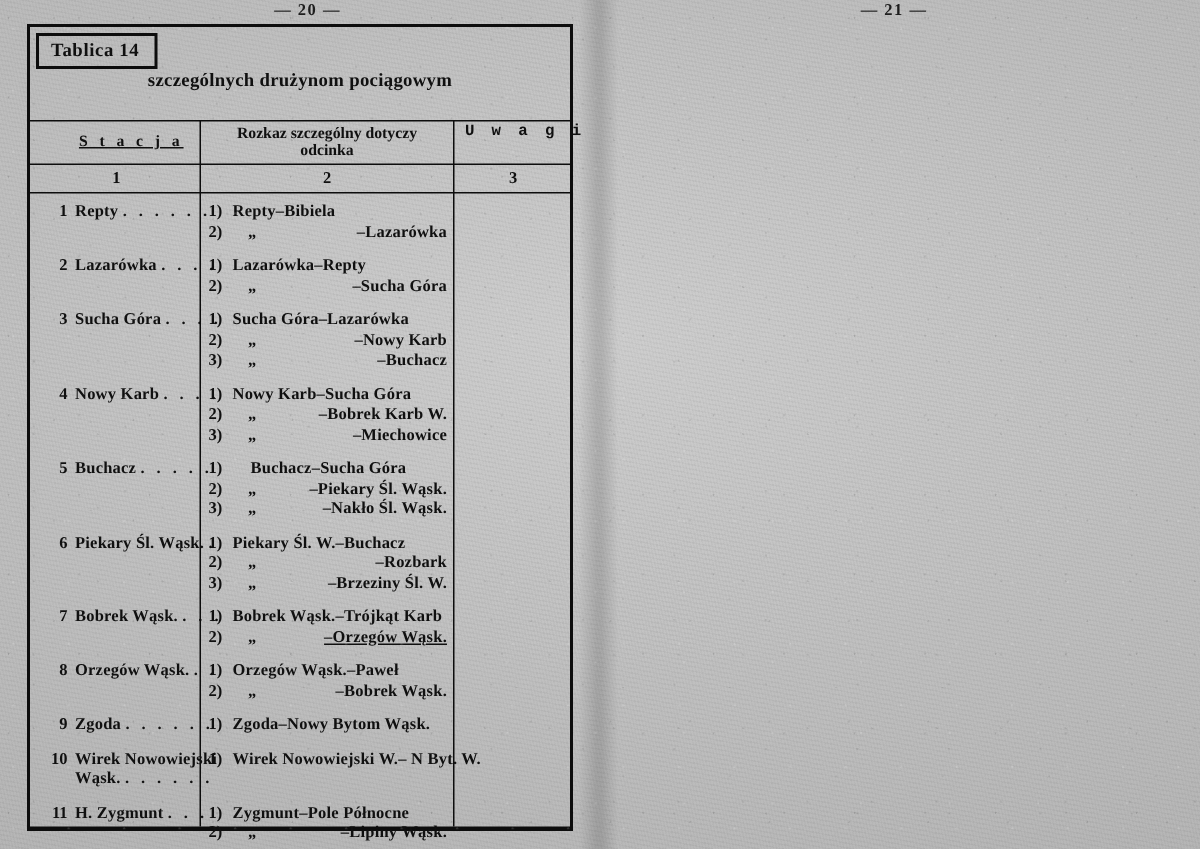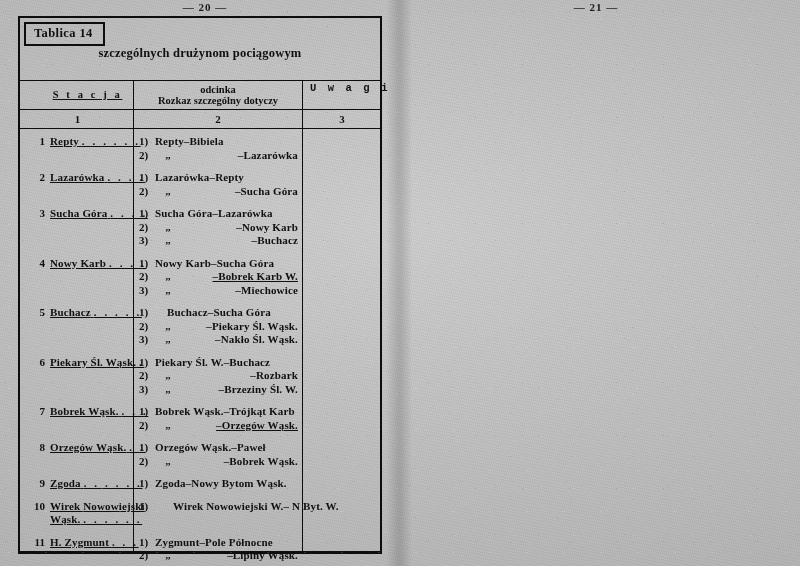--- a/index.html
+++ b/index.html
@@ -104,21 +104,21 @@
   .row { position: relative; display: flex; }
   .c-station {
     box-sizing: border-box;
     font-size: 11px;
     line-height: 13.5px;
     padding: 0 3px 0 6px;
     white-space: nowrap;
     display: flex;
   }
   .rnum { width: 19px; flex: none; text-align: right; padding-right: 5px; font-weight: 600; }
-  .sname { flex: 1 1 auto; font-weight: 600; letter-spacing: 0.15px; text-decoration: underline; }
+  .sname { flex: 1 1 auto; font-weight: 600; letter-spacing: 0.15px; }
   .dots { letter-spacing: 2.6px; font-weight: 600; }
   .c-order {
     box-sizing: border-box;
     font-size: 11px;
     line-height: 13.5px;
     padding: 0 4px 0 6px;
     white-space: nowrap;
   }
   .oline { display: flex; }
   .onum { width: 16px; flex: none; font-weight: 600; }
@@ -158,22 +158,22 @@
 
       <div class="rule" style="top:62px;"></div>
       <div class="rule" style="top:91px;"></div>
       <div class="rule" style="top:110px;"></div>
 
       <div class="vrule" style="left:113px; top:62px; bottom:0;"></div>
       <div class="vrule" style="left:282px; top:62px; bottom:0;"></div>
 
       <div class="hdr-cell spaced" style="left:12px; top:71px; width:111px;text-decoration:underline;">S t a c j a</div>
       <div class="hdr-cell" style="left:115px; top:66px; width:166px;">
+        <div>Rozkaz szczególny dotyczy</div>
         <div>odcinka</div>
-        <div>Rozkaz szczególny dotyczy</div>
       </div>
       <div class="hdr-cell spaced" style="left:284px; top:65px; width:92px;font-family:Liberation Mono, monospace;">U w a g i</div>
 
       <div class="numrow" style="left:2px; top:95px; width:111px;">1</div>
       <div class="numrow" style="left:115px; top:95px; width:166px;">2</div>
       <div class="numrow" style="left:284px; top:95px; width:76px;">3</div>
 
       <div class="rows" id="rows-left" style="top:117px;">
           <div class="row" style="min-height: 0px; margin-bottom: 9px;">
             <div class="c-station" style="width: 113px;">
@@ -244,21 +244,21 @@
             </div>
             <div class="c-order" style="width: 169px;">
               <div class="oline">
                 <span class="onum">1)</span>
                 <span class="dq" style="width: 0px;"></span>
                 <span class="otxt" style="margin-left: 0px;">Nowy Karb–Sucha Góra</span>
               </div>
               <div class="oline">
                 <span class="onum">2)</span>
                 <span class="dq" style="width: 26px;">„</span>
-                <span class="otxt" style="margin-left: auto; text-decoration: underline;">–Bobrek Karb W.</span>
+                <span class="otxt" style="margin-left: auto;">–Bobrek Karb W.</span>
               </div>
               <div class="oline">
                 <span class="onum">3)</span>
                 <span class="dq" style="width: 26px;">„</span>
                 <span class="otxt" style="margin-left: auto;">–Miechowice</span>
               </div>
             </div>
             <div class="c-note" style="width: 78px;"></div>
           </div>
           <div class="row" style="min-height: 0px; margin-bottom: 9px;">
@@ -366,21 +366,21 @@
               <span class="rnum">10</span>
               <span class="sname">
                 <div>Wirek Nowowiejski</div>
                 <div><span>Wąsk.</span> <span class="dots">. . . . . .</span></div>
               </span>
             </div>
             <div class="c-order" style="width: 169px;">
               <div class="oline">
                 <span class="onum">1)</span>
                 <span class="dq" style="width: 0px;"></span>
-                <span class="otxt" style="margin-left: 18px;">Wirek Nowowiejski W.– N Byt. W.</span>
+                <span class="otxt" style="margin-left: 0px;">Wirek Nowowiejski W.– N Byt. W.</span>
               </div>
             </div>
             <div class="c-note" style="width: 78px;"></div>
           </div>
           <div class="row" style="min-height: 0px; margin-bottom: 9px;">
             <div class="c-station" style="width: 113px;">
               <span class="rnum">11</span>
               <span class="sname"><span>H. Zygmunt</span> <span class="dots">. . .</span></span>
             </div>
             <div class="c-order" style="width: 169px;">

